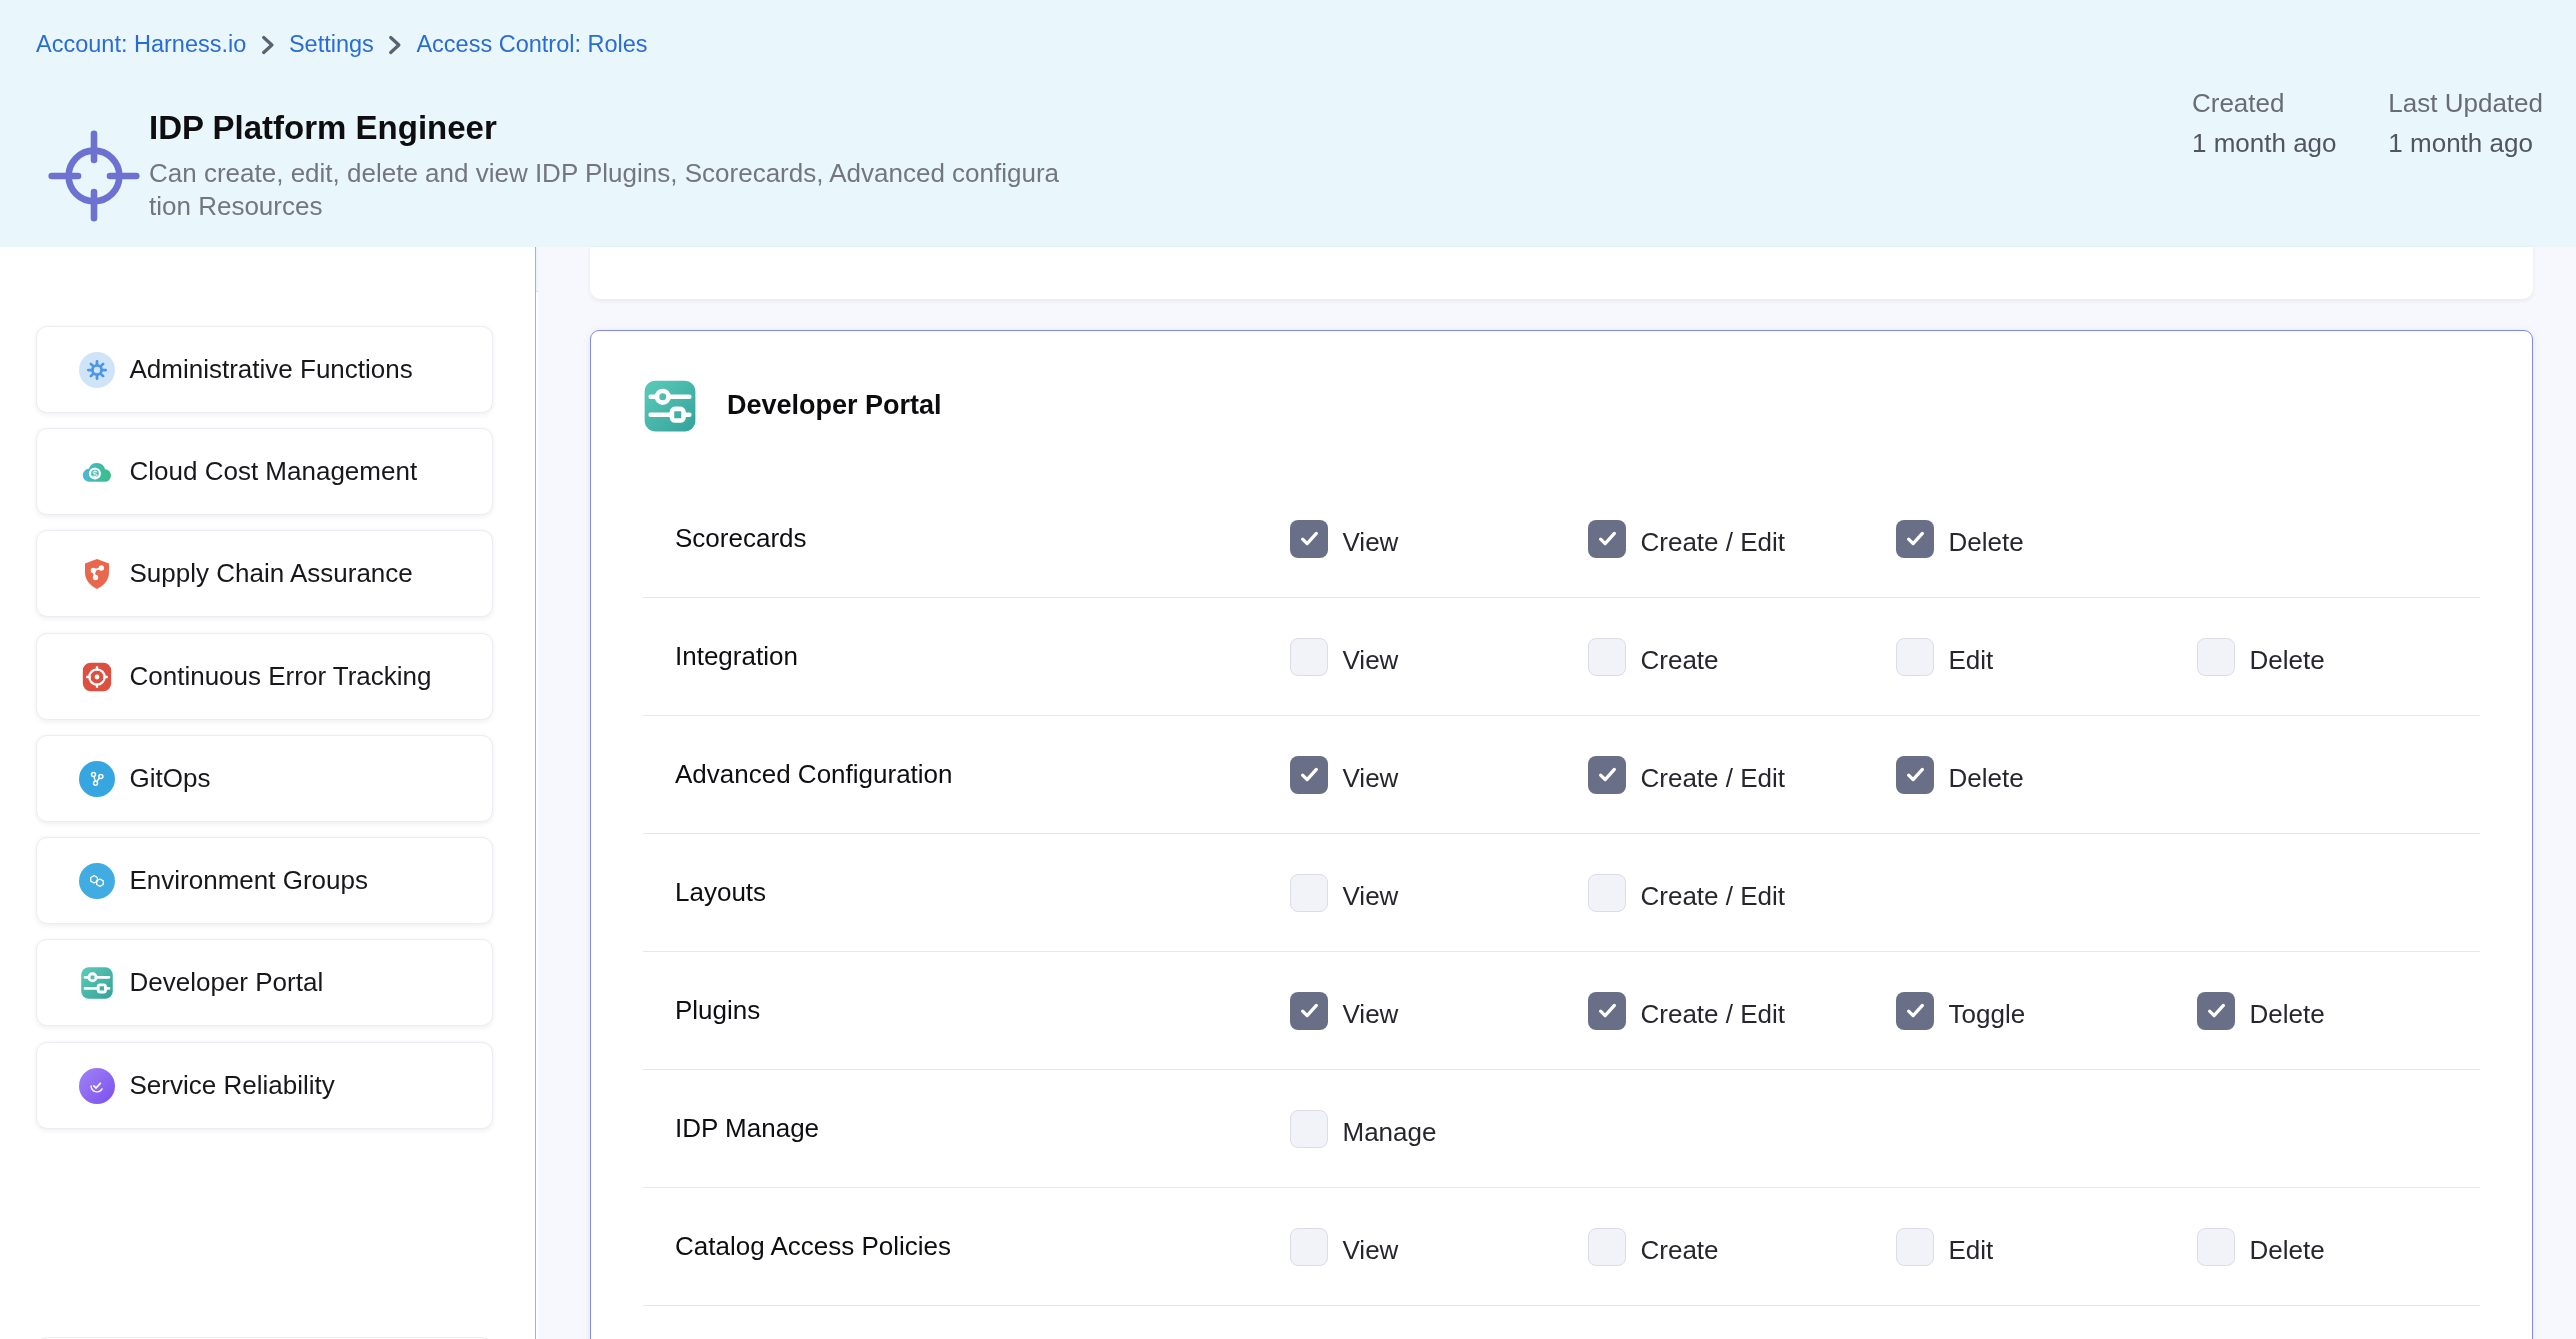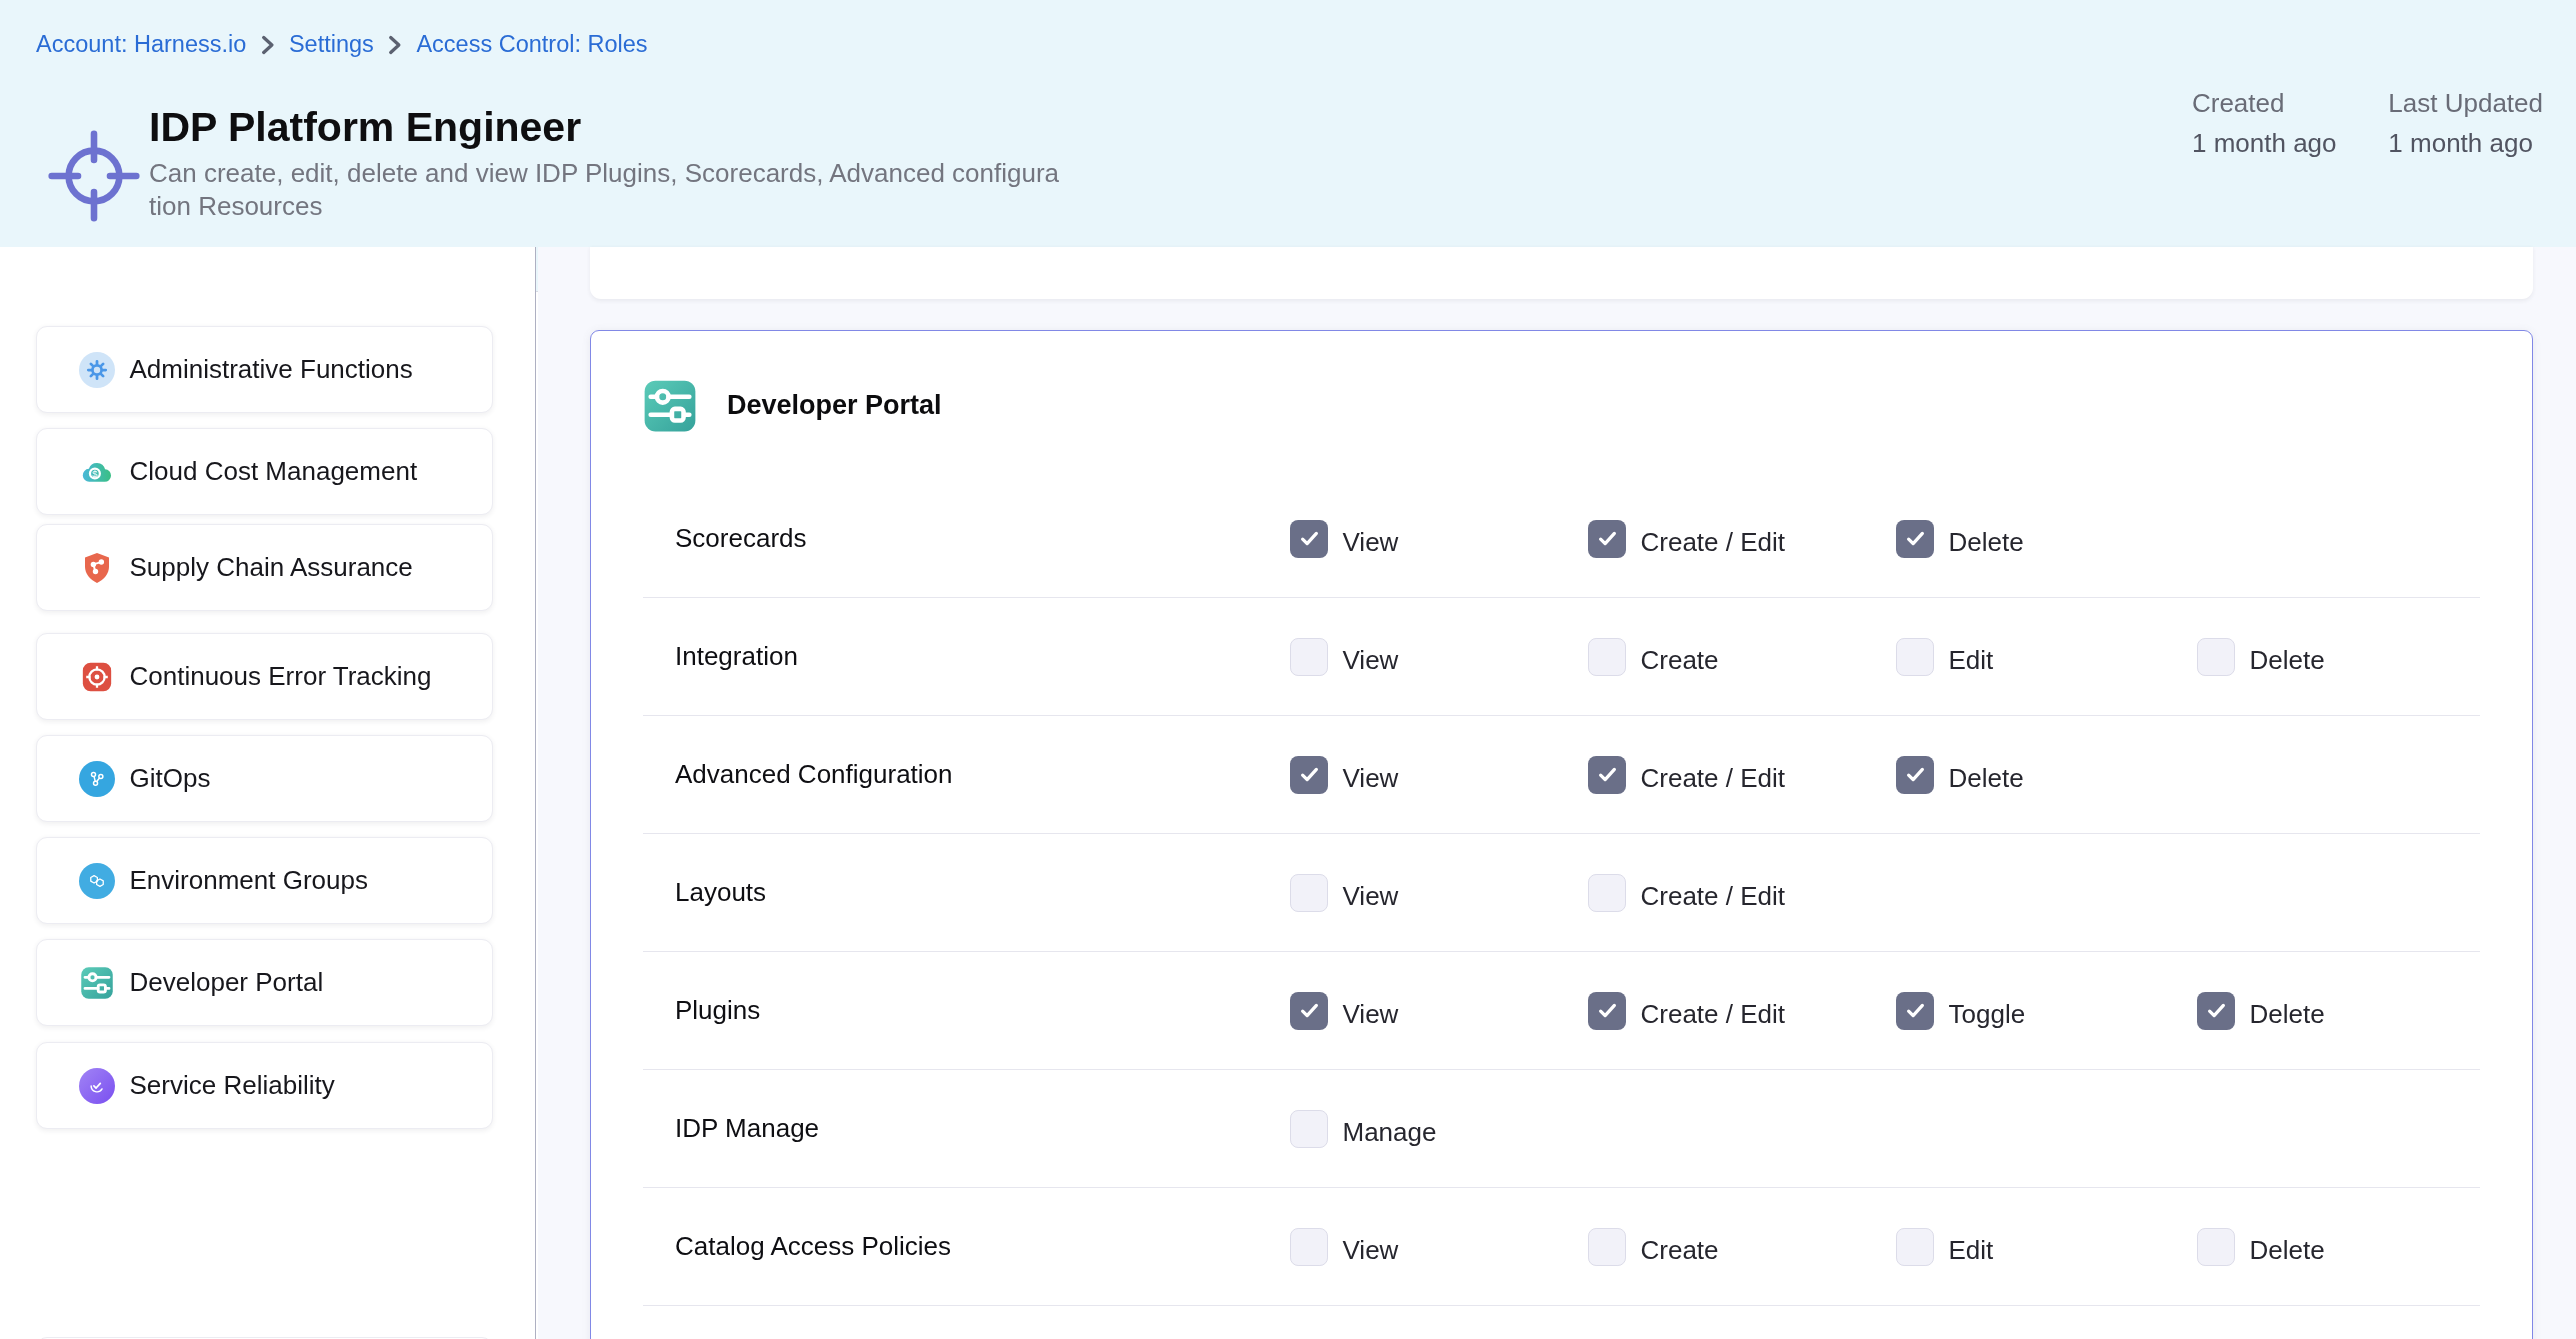--- a/index.html
+++ b/index.html
@@ -8,21 +8,21 @@
   .page { position:relative; width:2576px; height:1340px; }
 
   
   .hdr { position:absolute; top:0; left:0; width:2576px; height:292px;
          background:#e9f6fb; border-bottom:1.8px solid #d8dbe4; }
   .crumbs { position:absolute; left:36px; top:31px; font-size:23.5px; display:flex; align-items:center; }
   .crumb { color:#2a6cd5; text-decoration:none; cursor:pointer; }
   .crumb-sep { margin:0 14.5px; display:inline-flex; }
   .role-icon { position:absolute; left:47px; top:129px; width:94px; height:94px; }
   .role-text { position:absolute; left:149px; top:105px; }
-  .role-title { font-size:41px; font-weight:600; color:#0e0e10; line-height:45px; }
+  .role-title { font-size:33px; font-weight:600; color:#0e0e10; line-height:45px; }
   .role-desc { margin-top:7.2px; font-size:26px; line-height:33px; color:#73757f;
                width:916px; word-break:break-all; }
   .meta { position:absolute; top:83px; right:33px; display:flex; align-items:flex-start; }
   .meta-col { font-size:26px; line-height:40px; }
   .meta-col .m-label { color:#696c77; }
   .meta-col .m-value { color:#515461; }
   .meta-div { width:1.8px; background:#b9bdcf; margin:3.6px 25px; }
 
   
   .sidebar { position:absolute; top:247px; left:0; width:536px; bottom:0;
@@ -131,21 +131,21 @@
               </linearGradient>
             </defs>
           <path fill="url(#gcloud)" d="M7 18.5a4.3 4.3 0 0 1-.4-8.6A5.6 5.6 0 0 1 17.4 10.2 4.1 4.1 0 0 1 17 18.5z"></path>
           <circle cx="10.6" cy="13" r="3.3" fill="none" stroke="#fff" stroke-width="1.5"></circle>
           <text x="10.6" y="15.2" text-anchor="middle" font-size="6.4" fill="#fff" font-family="Liberation Sans, sans-serif">$</text>
         </svg>
       </span>
       <span class="side-label">Cloud Cost Management</span>
     </div>
 
-    <div class="side-card" style="top:277px">
+    <div class="side-card" style="top:283px">
       <span class="side-ico">
         <svg width="36" height="36" viewBox="0 0 24 24">
           <path fill="#e8674d" d="M12 2l8 3v6.2c0 4.8-3.3 8.4-8 10.8-4.7-2.4-8-6-8-10.8V5z"></path>
           <path d="M9.6 9.6l5-1.5M9.6 9.6l1.2 4.4" stroke="#fff" stroke-width="1.3"></path>
           <circle cx="9.6" cy="9.6" r="1.8" fill="#fff"></circle>
           <circle cx="14.9" cy="8" r="1.8" fill="#fff"></circle>
           <circle cx="11" cy="14.3" r="1.8" fill="#fff"></circle>
         </svg>
       </span>
       <span class="side-label">Supply Chain Assurance</span>

